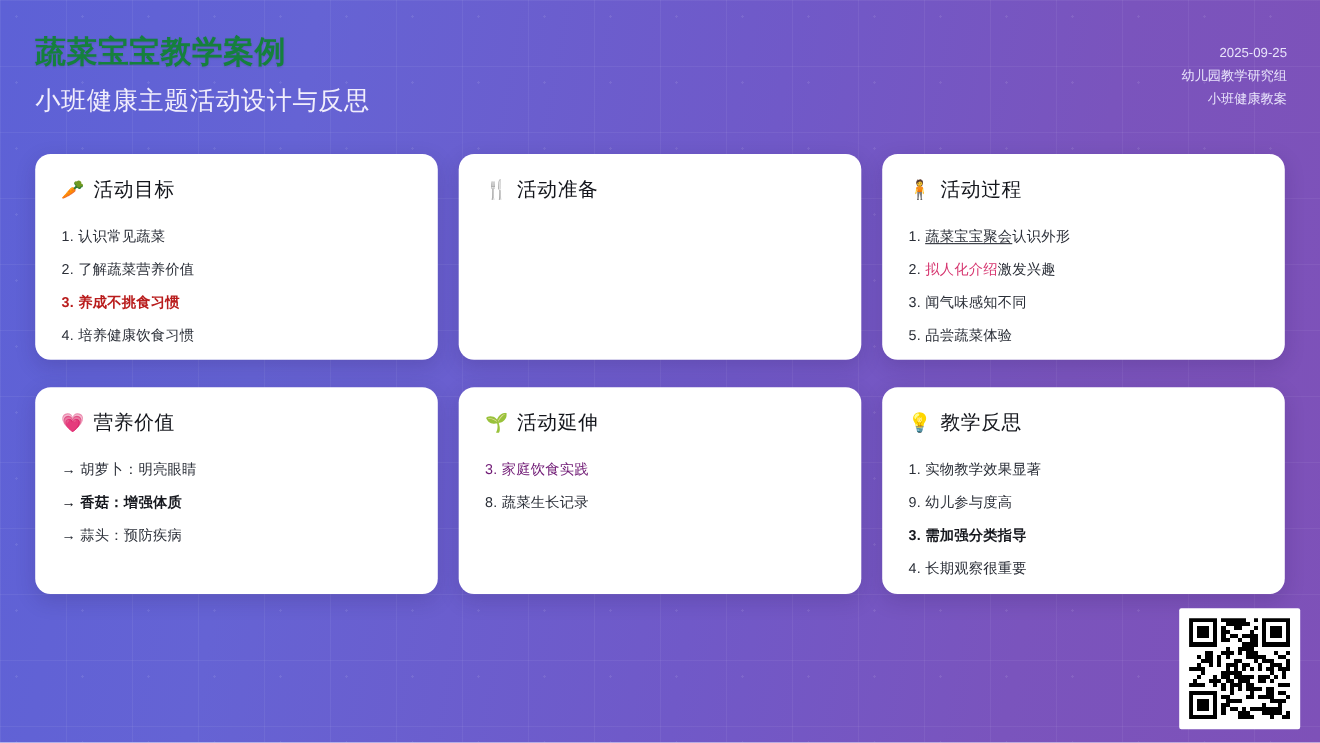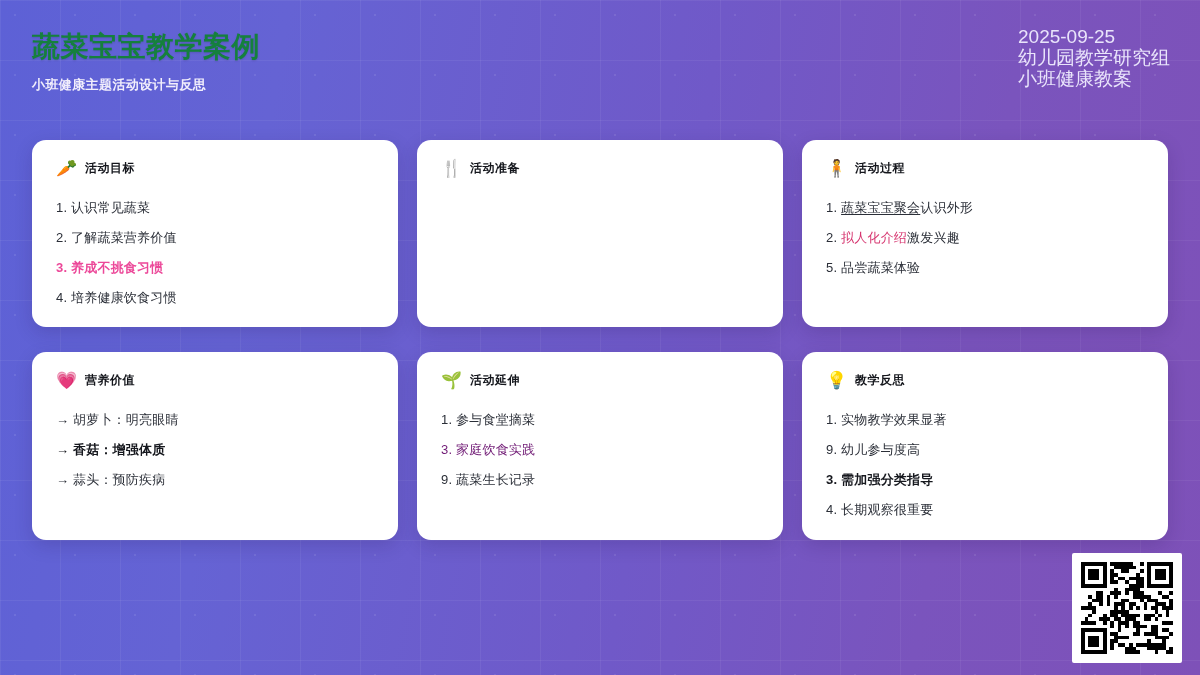--- a/index.html
+++ b/index.html
@@ -22,26 +22,26 @@
 
   
   .header{ position:absolute; left:0; top:0; width:1200px; height:120px; }
   .hdr-title{
     position:absolute; left:32px; top:28px;
     font-size:28px; font-weight:bold; color:#15803d;
     letter-spacing:.5px; text-shadow:0 1px 2px rgba(0,0,0,.13);
   }
   .hdr-sub{
     position:absolute; left:32px; top:76px;
-    font-size:13px; font-weight:bold; color:#f1eefc;
+    font-size:23px; font-weight:normal; color:#f1eefc;
     letter-spacing:.4px;
   }
   .hdr-meta{
-    position:absolute; right:30px; top:26px;
-    color:#e9e4fb; font-size:19px; line-height:21px;
+    position:absolute; right:30px; top:38px;
+    text-align:right; color:#e9e4fb; font-size:12px; line-height:21px;
   }
   .hdr-meta div{ white-space:nowrap; }
 
   
   .grid{
     position:absolute; left:32px; top:140px;
     width:1136px; height:400px;
     display:grid;
     grid-template-columns:repeat(3,366px);
     grid-template-rows:187px 188px;
@@ -53,33 +53,33 @@
     box-shadow:0 6px 18px rgba(38,20,70,.17);
     padding:20px 24px 16px 24px;
     overflow:hidden;
   }
   .card-head{
     display:flex; align-items:center; gap:9px;
     margin-bottom:16px;
   }
   .card-icon{ font-size:17px; line-height:1; display:inline-block; width:20px; text-align:center; }
   .card-title{
-    font-size:12px; font-weight:bold; color:#14161c; letter-spacing:.5px;
+    font-size:18px; font-weight:normal; color:#14161c; letter-spacing:.5px;
   }
   .card-list{ list-style:none; }
   .card-list li{
     font-size:13px;
     color:#2b2f38;
     line-height:18px;
     padding:6px 0 6px 0;
     white-space:nowrap;
     letter-spacing:.2px;
   }
   .card-list li.bold{ font-weight:bold; color:#16181e; }
-  .card-list li.blue{ color:#ec4899; font-weight:bold; }
+  .card-list li.blue{ color:#b91c1c; font-weight:bold; }
   .card-list li.blue-soft{ color:#701a75; font-weight:normal; }
   .mark-underline{ text-decoration:underline; text-underline-offset:2px;margin-top:32px; }
   .mark-pink{ color:#d6356f; }
 
   
   .qr-wrap{
     position:absolute; right:18px; bottom:12px;
     width:110px; height:110px;
     background:#ffffff; padding:9px;
     border-radius:2px;
@@ -121,43 +121,43 @@
       </div>
     </div>
     <div class="card">
       <div class="card-head">
         <span class="card-icon">🧍</span>
         <span class="card-title">活动过程</span>
       </div>
       <ul class="card-list">
         <li>1. <span class="mark-underline">蔬菜宝宝聚会</span><span>认识外形</span></li>
         <li>2. <span class="mark-pink">拟人化介绍</span><span>激发兴趣</span></li>
+        <li>3. 闻气味感知不同</li>
         <li>5. 品尝蔬菜体验</li>
       </ul>
     </div>
     <div class="card">
       <div class="card-head">
         <span class="card-icon">💗</span>
         <span class="card-title">营养价值</span>
       </div>
       <ul class="card-list">
         <li>→ 胡萝卜：明亮眼睛</li>
         <li class="bold">→ 香菇：增强体质</li>
         <li>→ 蒜头：预防疾病</li>
       </ul>
     </div>
     <div class="card">
       <div class="card-head">
         <span class="card-icon">🌱</span>
         <span class="card-title">活动延伸</span>
       </div>
       <ul class="card-list">
-        <li>1. 参与食堂摘菜</li>
         <li class="blue-soft">3. 家庭饮食实践</li>
-        <li>9. 蔬菜生长记录</li>
+        <li>8. 蔬菜生长记录</li>
       </ul>
     </div>
     <div class="card">
       <div class="card-head">
         <span class="card-icon">💡</span>
         <span class="card-title">教学反思</span>
       </div>
       <ul class="card-list">
         <li>1. 实物教学效果显著</li>
         <li>9. 幼儿参与度高</li>

